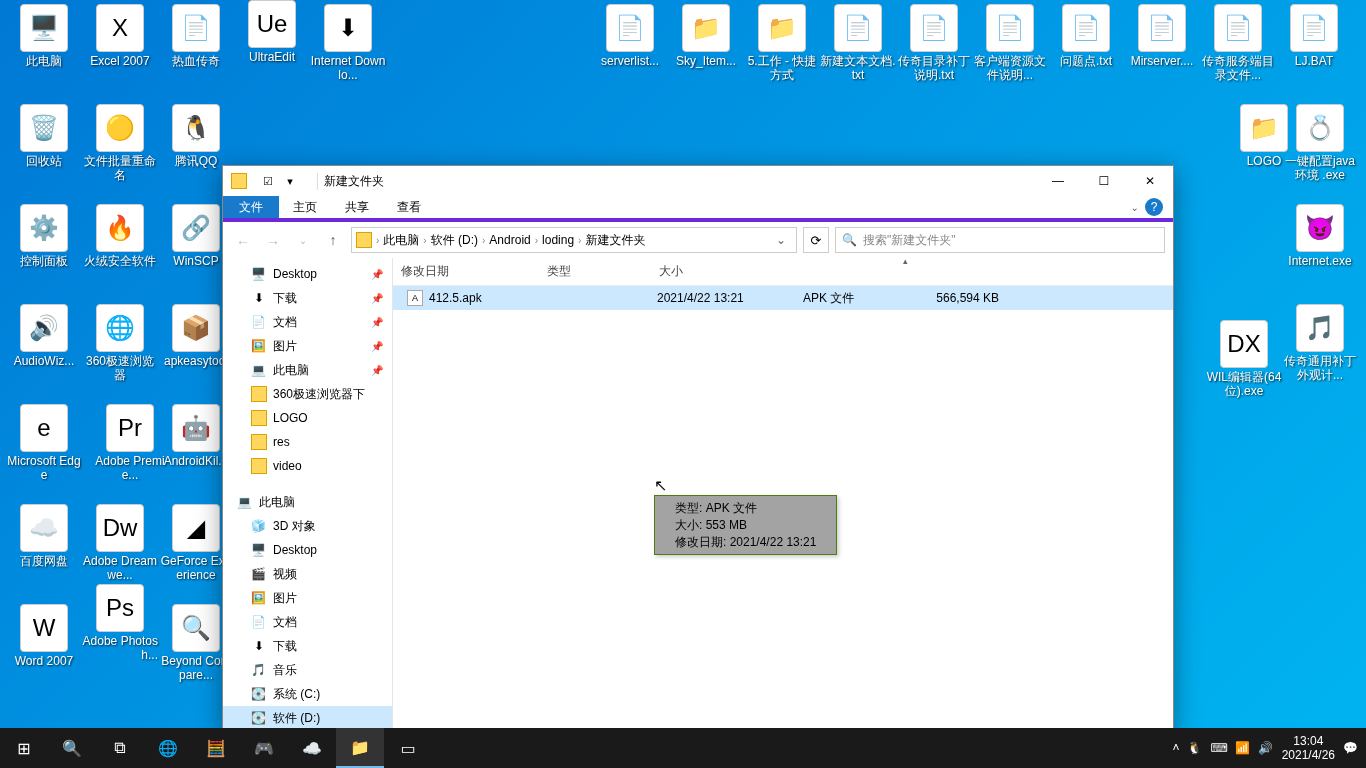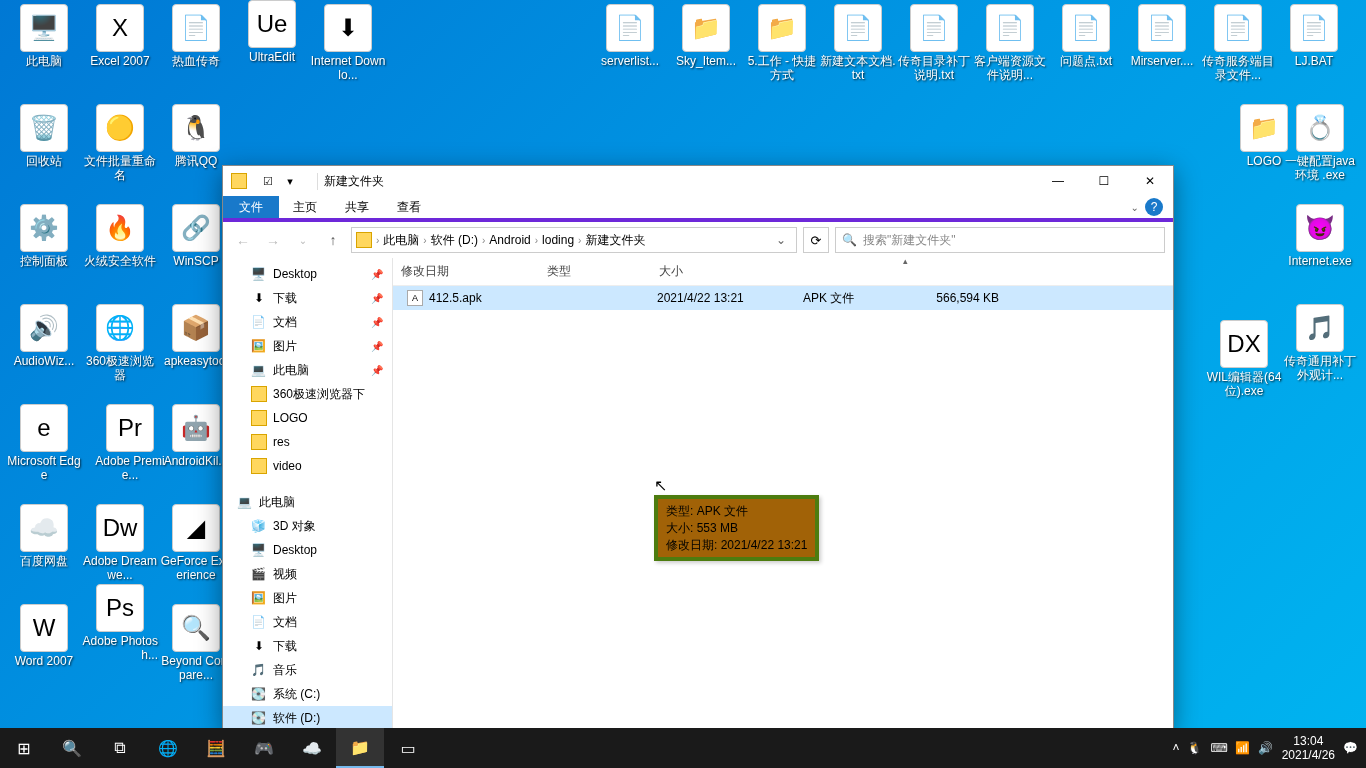--- a/index.html
+++ b/index.html
@@ -61,21 +61,21 @@
 
 .file-list { flex: 1; overflow: auto; }
 .file-row { height: 24px; display: flex; align-items: center; font-size: 12px; cursor: pointer; }
 .file-row.selected { background: #cce8ff; }
 .file-row .c-name { width: 256px; padding-left: 14px; display: flex; align-items: center; gap: 6px; }
 .file-row .c-date { width: 146px; padding-left: 8px; }
 .file-row .c-type { width: 112px; padding-left: 8px; }
 .file-row .c-size { width: 100px; padding-right: 8px; text-align: right; }
 .file-ico { width: 16px; height: 16px; background: #fff; border: 1px solid #aaa; display: flex; align-items: center; justify-content: center; font-size: 9px; }
 
-.tooltip { position: absolute; background: #a16207; border: 4px solid #4d7c0f; padding: 4px 8px; font-size: 12px; line-height: 1.4; box-shadow: 2px 2px 4px rgba(0,0,0,.2); }
+.tooltip { position: absolute; background: #a3a3a3; border: 1px solid #4d7c0f; padding: 4px 20px; font-size: 12px; line-height: 1.4; box-shadow: 2px 2px 4px rgba(0,0,0,.2); }
 .cursor { position: absolute; font-size: 16px; color: #000; pointer-events: none; }
 
 .taskbar { position: absolute; left: 0; right: 0; bottom: 0; height: 40px; background: #1a1a1a; display: flex; align-items: center; }
 .tb-item { width: 48px; height: 40px; display: flex; align-items: center; justify-content: center; color: #fff; font-size: 16px; cursor: pointer; }
 .tb-item.active { border-bottom: 2px solid #76b9ed; background: #333; }
 .tb-tray { margin-left: auto; display: flex; align-items: center; gap: 8px; padding-right: 8px; color: #fff; font-size: 12px; }
 .tb-clock { text-align: center; line-height: 1.2; font-size: 12px; }
 </style>
 </head>
 <body>

